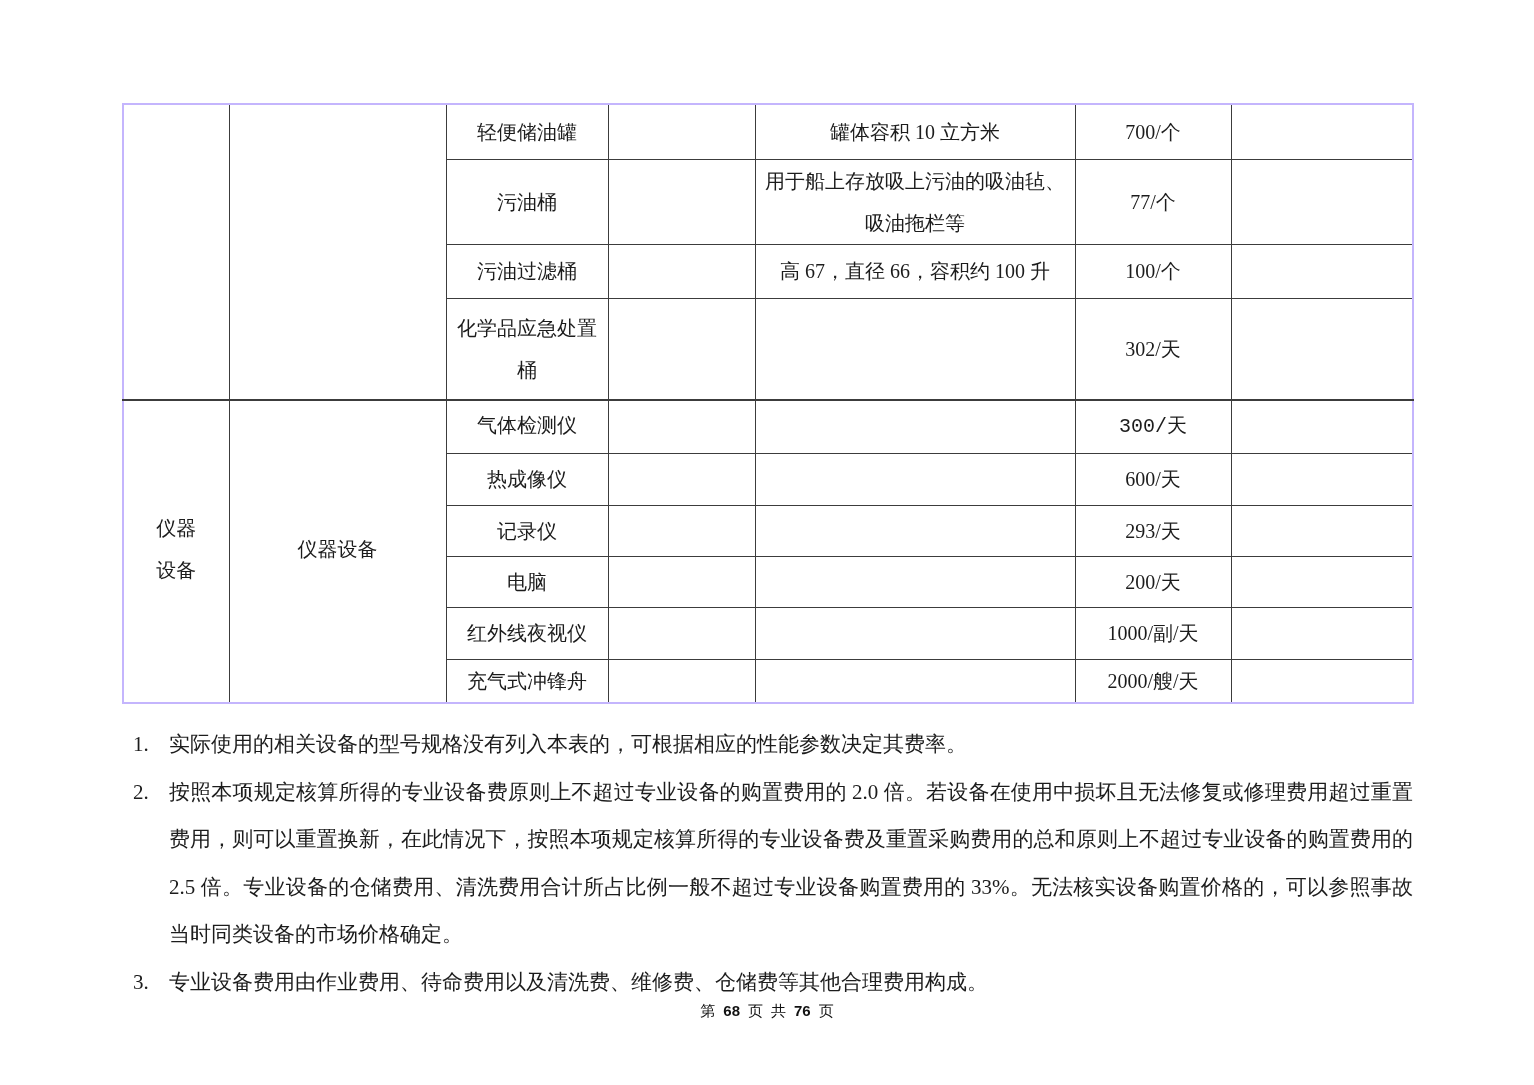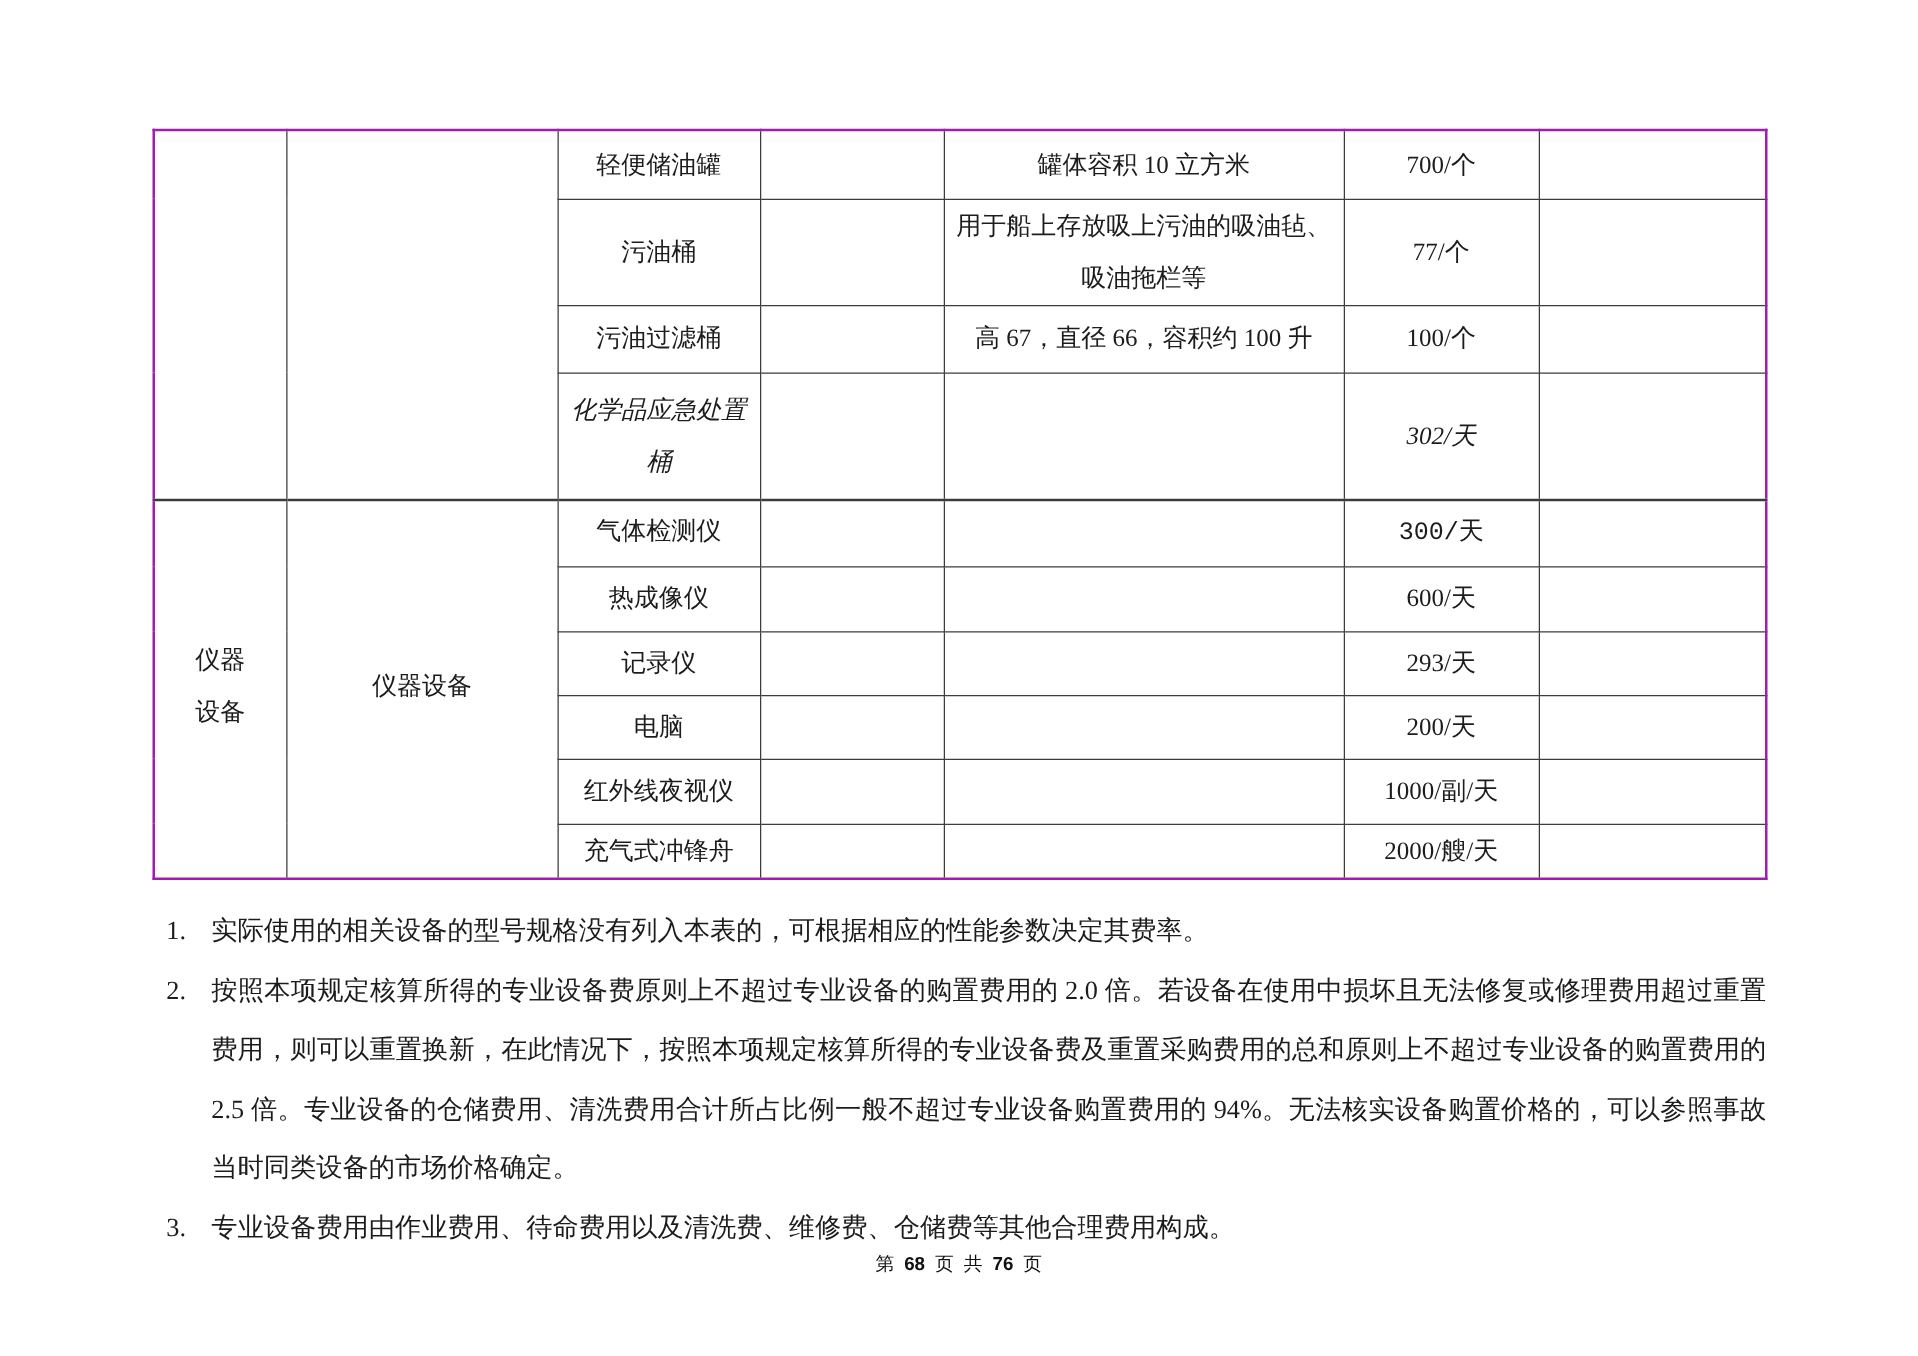--- a/index.html
+++ b/index.html
@@ -27,27 +27,27 @@
     font-size: 20px;
   }
   table.fee td {
     border: 1.4px solid #3c3c3c;
     text-align: center;
     vertical-align: middle;
     padding: 0 6px;
     line-height: 42px;
     overflow: hidden;
   }
-  table.fee { border: 2px solid #a21caf; }
+  table.fee { border: 2px solid #c4b5fd; }
   tr.gstart td { border-top: 2px solid #3c3c3c; font-family: Liberation Mono, monospace; }
 
   .tr1  { height: 55px; }
   .tr2  { height: 85px; }
   .tr3  { height: 54px; padding-left: 40px; }
-  .tr4  { height: 102px; font-style: italic; }
+  .tr4  { height: 102px; }
   .tr5  { height: 53px; }
   .tr6  { height: 52px; }
   .tr7  { height: 51px; }
   .tr8  { height: 51px; padding-left: 28px; }
   .tr9  { height: 52px; }
   .tr10 { height: 40px; }
 
   td.cat {
     white-space: pre-line;
     line-height: 52px;
@@ -183,21 +183,21 @@
   </tbody>
 </table>
 
 <div class="notes">
   <p class="note">
     <span class="num">1.</span>
     <span>实际使用的相关设备的型号规格没有列入本表的，可根据相应的性能参数决定其费率。</span>
   </p>
   <p class="note">
     <span class="num">2.</span>
-    <span>按照本项规定核算所得的专业设备费原则上不超过专业设备的购置费用的 2.0 倍。若设备在使用中损坏且无法修复或修理费用超过重置费用，则可以重置换新，在此情况下，按照本项规定核算所得的专业设备费及重置采购费用的总和原则上不超过专业设备的购置费用的 2.5 倍。专业设备的仓储费用、清洗费用合计所占比例一般不超过专业设备购置费用的 94%。无法核实设备购置价格的，可以参照事故当时同类设备的市场价格确定。</span>
+    <span>按照本项规定核算所得的专业设备费原则上不超过专业设备的购置费用的 2.0 倍。若设备在使用中损坏且无法修复或修理费用超过重置费用，则可以重置换新，在此情况下，按照本项规定核算所得的专业设备费及重置采购费用的总和原则上不超过专业设备的购置费用的 2.5 倍。专业设备的仓储费用、清洗费用合计所占比例一般不超过专业设备购置费用的 33%。无法核实设备购置价格的，可以参照事故当时同类设备的市场价格确定。</span>
   </p>
   <p class="note">
     <span class="num">3.</span>
     <span>专业设备费用由作业费用、待命费用以及清洗费、维修费、仓储费等其他合理费用构成。</span>
   </p>
 </div>
 
 <div class="footer">
   <span>第</span><span class="n">68</span><span>页</span><span>共</span><span class="n">76</span><span>页</span>
 </div>

